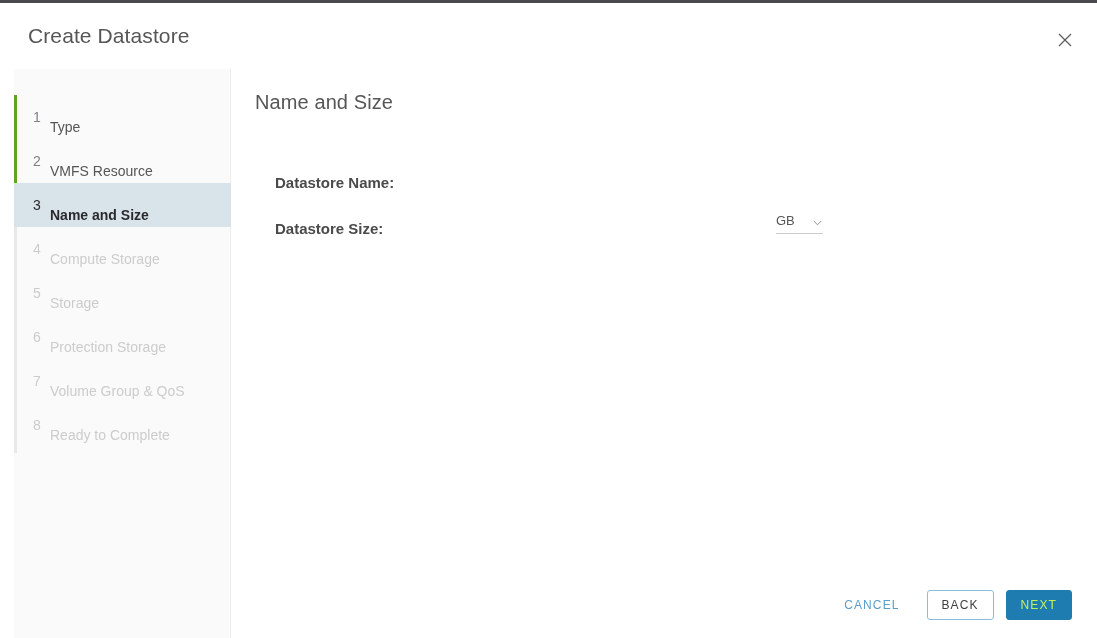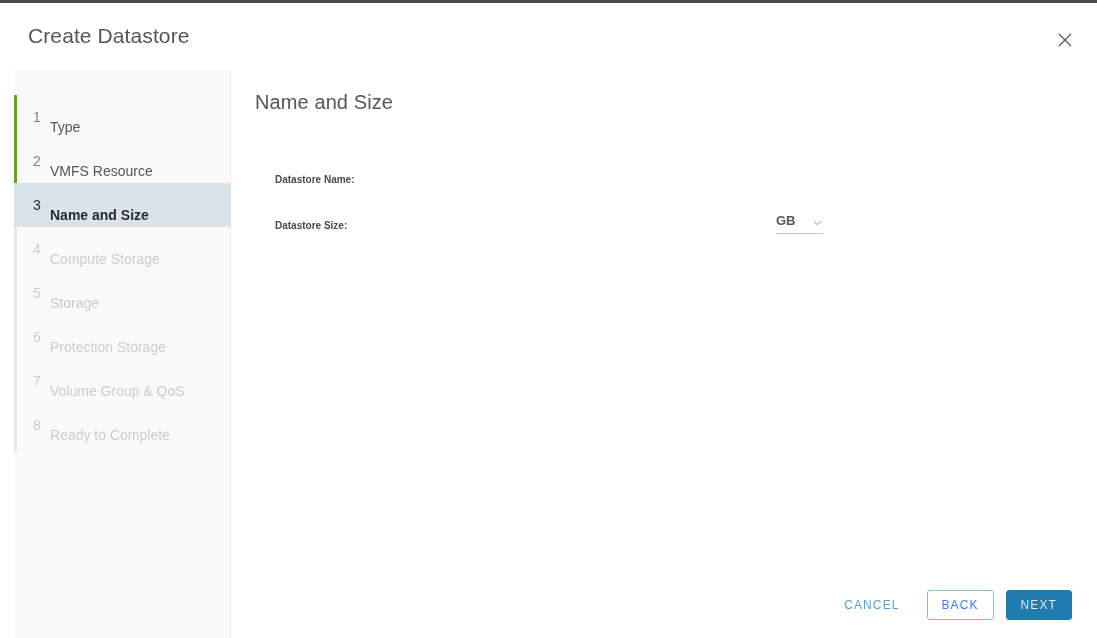--- a/index.html
+++ b/index.html
@@ -139,21 +139,21 @@
     width: 100%;
   }
   .form-row {
     position: relative;
     height: 46px;
   }
   .form-label {
     position: absolute;
     left: 44px;
     top: 13px;
-    font-size: 10px;
+    font-size: 15px;
     font-weight: bold;
     color: #4a4a4a;
     white-space: nowrap;
   }
   .field {
     position: absolute;
     top: 6px;
     border: none;
     border-bottom: 1px solid #cccccc;
     background: transparent;
@@ -177,21 +177,20 @@
     top: 6px;
     width: 47px;
     border-bottom: 1px solid #cccccc;
     padding-bottom: 5px;
     display: flex;
     align-items: flex-end;
     justify-content: space-between;
     cursor: pointer;
     font-size: 13px;
     color: #565656;
-    font-weight: bold;
   }
   .unit-select .chev { display: inline-flex; }
 
   
   .footer {
     position: absolute;
     right: 25px;
     bottom: 18px;
     display: flex;
     align-items: flex-end;
@@ -211,29 +210,29 @@
   }
   .btn-flat {
     background: transparent;
     border: 1px solid transparent;
     color: #5b9ec9;
     margin-right: 12px;
   }
   .btn-outline {
     background: #ffffff;
     border: 1px solid #89bdd9;
-    color: #3b82f6;
+    color: #404040;
     min-width: 62px;
     text-align: center;
     margin-right: 12px;
   }
   .btn-primary {
     background: #1f7cb0;
     border: 1px solid #1f7cb0;
-    color: #e5e5e5;
+    color: #bef264;
     min-width: 62px;
     text-align: center;
   }
 </style>
 </head>
 <body>
 
 <div class="modal">
 
   <div class="titlebar">

